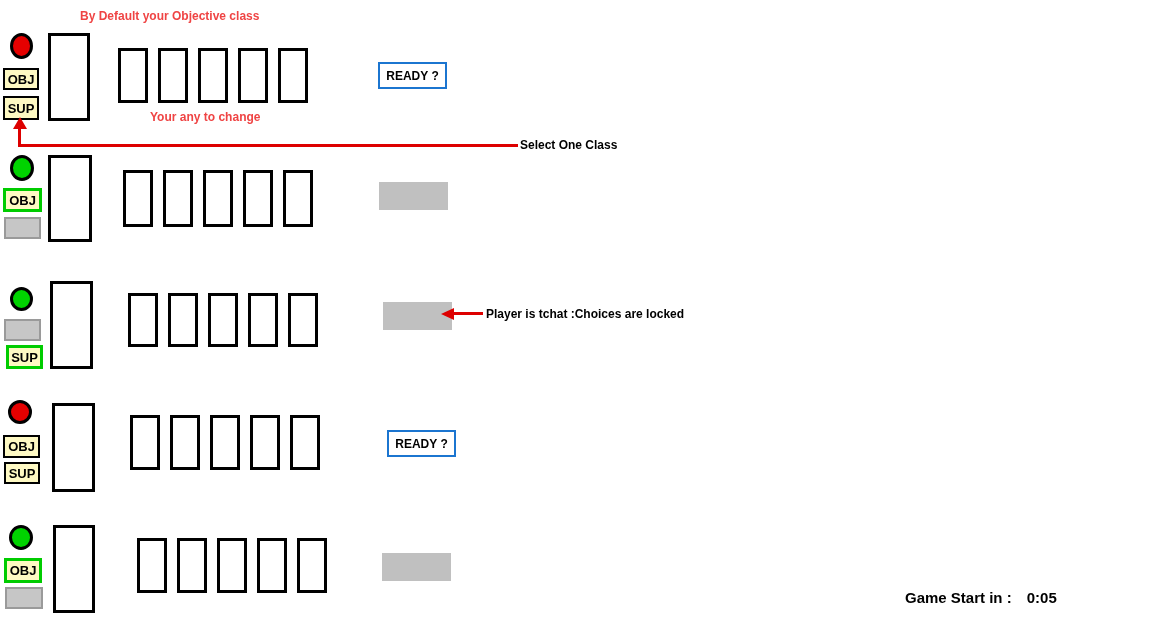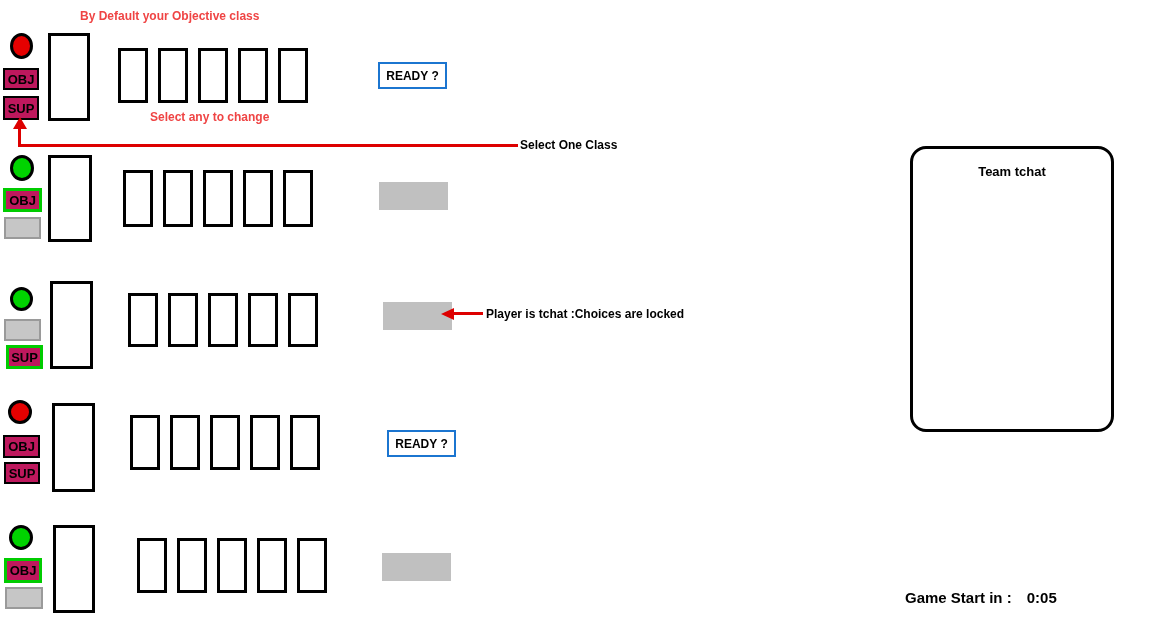--- a/index.html
+++ b/index.html
@@ -28,21 +28,21 @@
   .status-light{
     position:absolute;border-radius:50%;
     border:3px solid #000;box-sizing:border-box;
   }
   .status-light.green{background:#00d300;}
   .status-light.red{background:#e50000;}
   .badge{
     position:absolute;box-sizing:border-box;
     display:flex;align-items:center;justify-content:center;
     font-size:13px;font-weight:bold;color:#000;
-    background:#be185d;
+    background:#fef9c3;
   }
   .badge-option{border:2px solid #000;}
   .badge-selected{border:3px solid #00cc00;}
   .badge-locked{background:#c6c6c6;border:2px solid #9a9a9a;}
   .portrait{
     position:absolute;box-sizing:border-box;
     border:3px solid #000;background:#fff;
   }
   .cards{position:absolute;display:flex;gap:10px;}
   .card{
@@ -98,21 +98,21 @@
     font-size:15px;font-weight:bold;color:#000;white-space:nowrap;
   }
 </style>
 </head>
 <body>
 
 <div id="canvas">
 
 
   <div class="abs hint" style="left:80px;top:9px;">By Default your Objective class</div>
-  <div class="abs hint" style="left:150px;top:110px;">Select any to change</div>
+  <div class="abs hint" style="left:150px;top:110px;">Your any to change</div>
 
   <div class="row" style="top:33px;">
     <div class="status-light red" style="left:10px;top:0;width:23px;height:26px;"></div>
     <div class="badge badge-option" style="left:3px;top:35px;width:36px;height:22px;">OBJ</div>
     <div class="badge badge-option" style="left:3px;top:63px;width:36px;height:24px;">SUP</div>
     <div class="portrait" style="left:48px;top:0;width:42px;height:88px;"></div>
     <div class="cards" style="left:118px;top:15px;">
       <div class="card" style="height:55px;"></div>
       <div class="card" style="height:55px;"></div>
       <div class="card" style="height:55px;"></div>
@@ -184,22 +184,19 @@
 
   <div class="arrowhead-up" style="left:13px;top:117px;"></div>
   <div class="red-line" style="left:18px;top:128px;width:3px;height:19px;"></div>
   <div class="red-line" style="left:19px;top:144px;width:499px;height:3px;"></div>
   <div class="annotation-text" style="left:520px;top:138px;">Select One Class</div>
 
   <div class="arrowhead-left" style="left:441px;top:308px;"></div>
   <div class="red-line" style="left:452px;top:312px;width:31px;height:3px;"></div>
   <div class="annotation-text" style="left:486px;top:307px;">Player is tchat :Choices are locked</div>
 
-  <div class="abs chat-box">
-    <div class="chat-title">Team tchat</div>
-  </div>
 
   <div class="abs timer">
     <span>Game Start in :</span>
     <span>0:05</span>
   </div>
 
 </div>
 
 </body></html>

